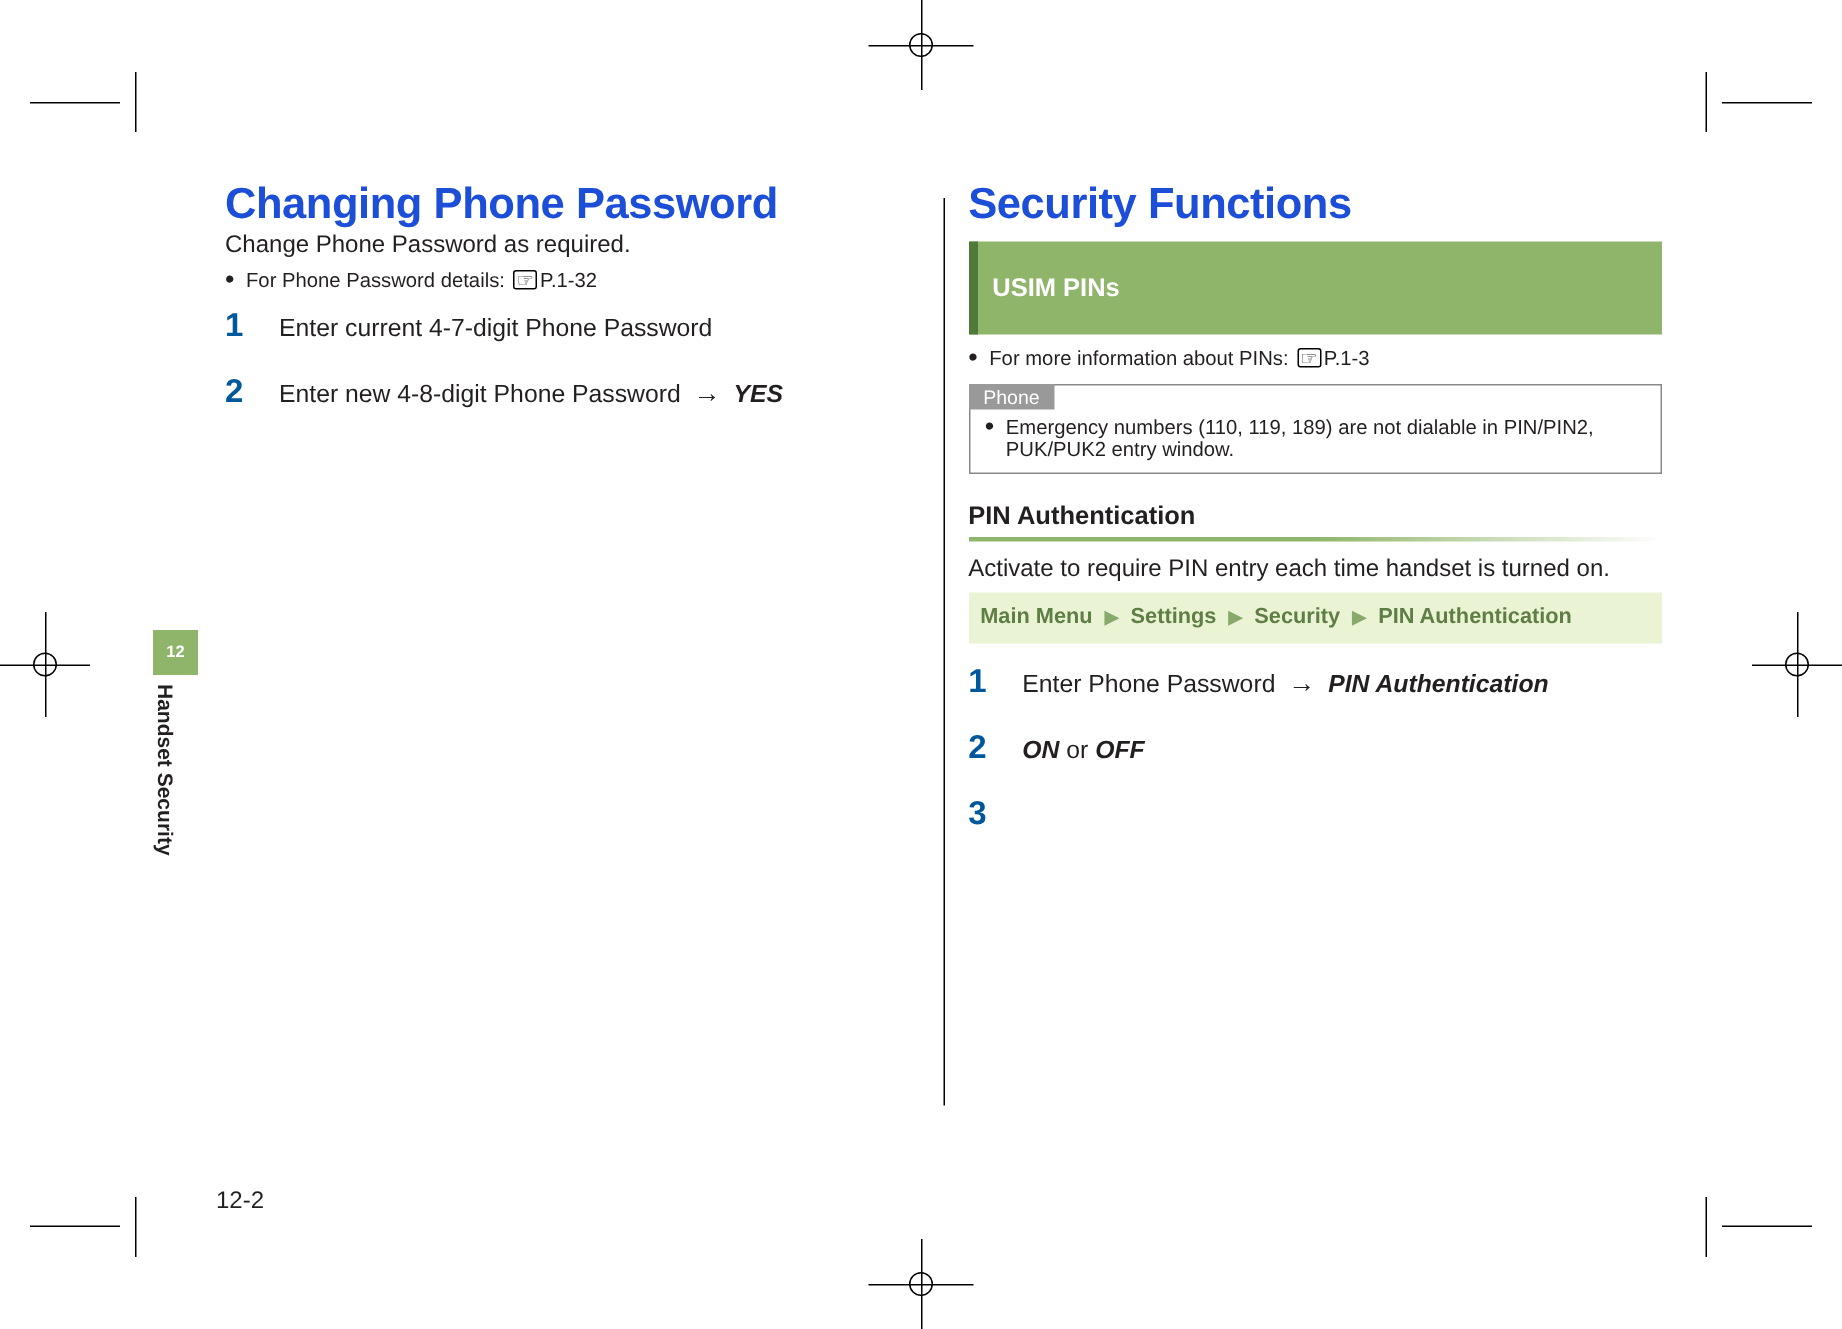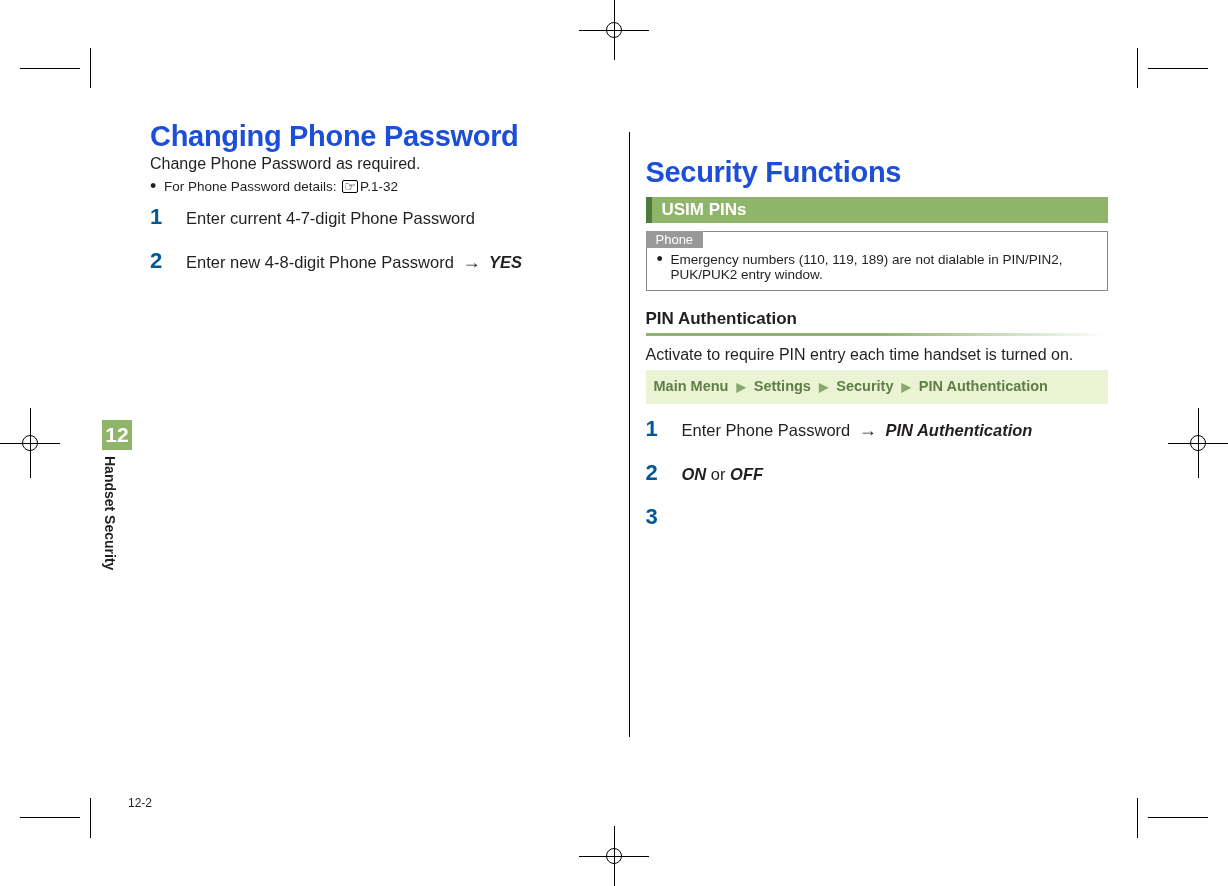--- a/index.html
+++ b/index.html
@@ -54,21 +54,21 @@
     right: 120px;
     top: 120px;
     bottom: 100px;
     display: flex;
     gap: 0;
   }
   .col {
     flex: 1;
     padding: 0 16px 0 0;
   }
-  .col-right { padding: 0 0 0 16px; margin-top: 36px; }
+  .col-right { padding: 0 0 0 16px; }
   .col-divider {
     width: 1px;
     background: #000;
     margin-top: 12px;
     height: 605px;
   }
 
   h1.section-title {
     color: #1d4ed8;
     font-size: 29px;
@@ -146,21 +146,21 @@
   .step-text { flex: 1; font-size: 16.5px; }
   .step-text strong, .step-text b { font-weight: 700; font-style: italic; }
   .arrow { margin: 0 4px; font-size: 18px; }
 
   
   .section-bar {
     background: #8fb56a;
     color: #fff;
     font-size: 17px;
     font-weight: 700;
-    padding: 3px 10px;
+    padding: 21px 10px;
     border-left: 6px solid #4e7a3a;
     margin: 8px 0 8px 0;
   }
 
   .note-box {
     border: 1px solid #888;
     font-size: 13px;
     margin: 8px 0 18px 0;
     position: relative;
   }
@@ -193,41 +193,41 @@
   
   .side-tab {
     position: absolute;
     left: 102px;
     top: 420px;
     width: 30px;
     height: 30px;
     background: #8fb56a;
     color: #fff;
     font-weight: 700;
-    font-size: 21px;
+    font-size: 11px;
     text-align: center;
     line-height: 30px;
   }
   .side-label {
     position: absolute;
     left: 102px;
     top: 456px;
     transform-origin: top left;
     font-weight: 700;
     font-size: 14px;
     writing-mode: vertical-rl;
     text-orientation: mixed;
     color: #231f20;
   }
 
   .page-num {
     position: absolute;
-    left: 128px;
+    left: 144px;
     bottom: 76px;
-    font-size: 12px;
+    font-size: 16px;
   }
 </style>
 </head>
 <body>
 
 <div class="crop-mark crop-tl">
     <div class="h"></div>
     <div class="v"></div>
   </div>
 <div class="crop-mark crop-tr">
@@ -287,20 +287,23 @@
         </div>
       </div>
     </div>
   </div>
 
   <div class="col-divider"></div>
 
   <div class="col col-right">
     <h1 class="section-title">Security Functions</h1>
     <div class="section-bar">USIM PINs</div>
+    <div class="bullet-line">
+      <span>For more information about PINs: </span><span class="hand-icon">☞</span><span>P.1-3</span>
+    </div>
     <div class="note-box">
       <div class="note-tab">Phone</div>
       <div class="note-body">
         <div class="bullet-line">Emergency numbers (110, 119, 189) are not dialable in PIN/PIN2, PUK/PUK2 entry window.</div>
       </div>
     </div>
 
     <div class="sub-head">PIN Authentication</div>
     <div class="grad-rule"></div>
     <div class="lead">Activate to require PIN entry each time handset is turned on.</div>

